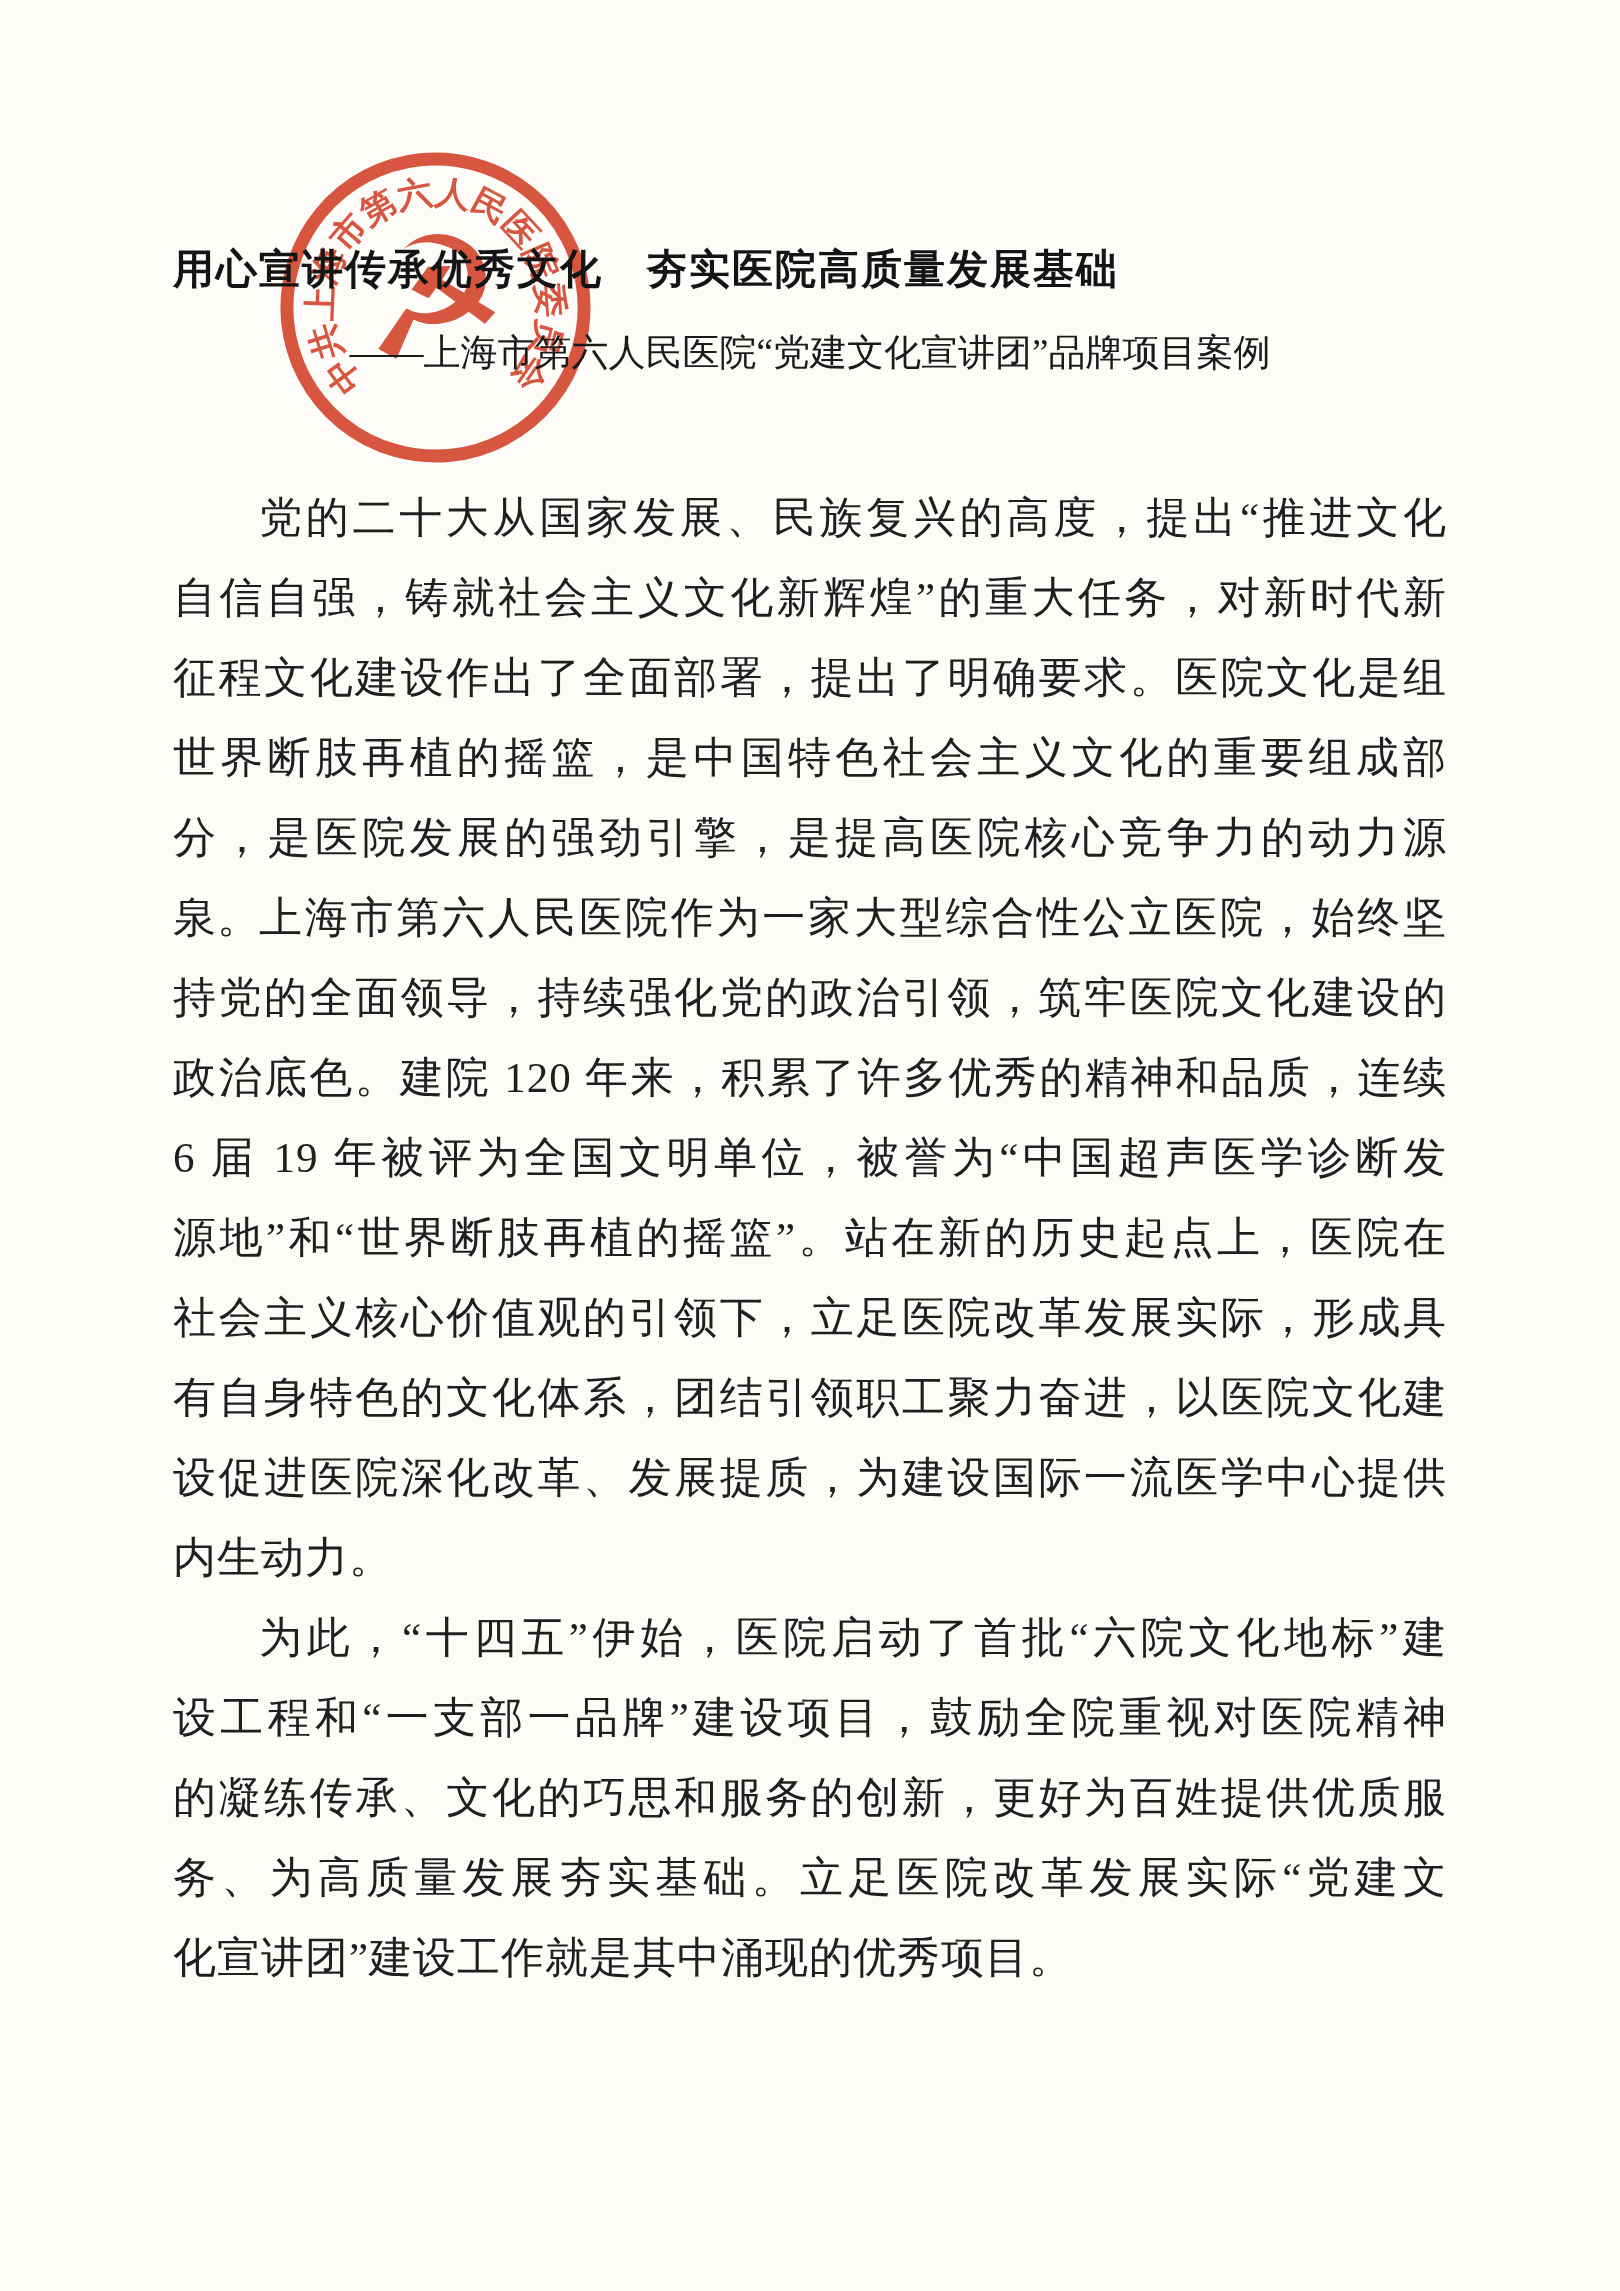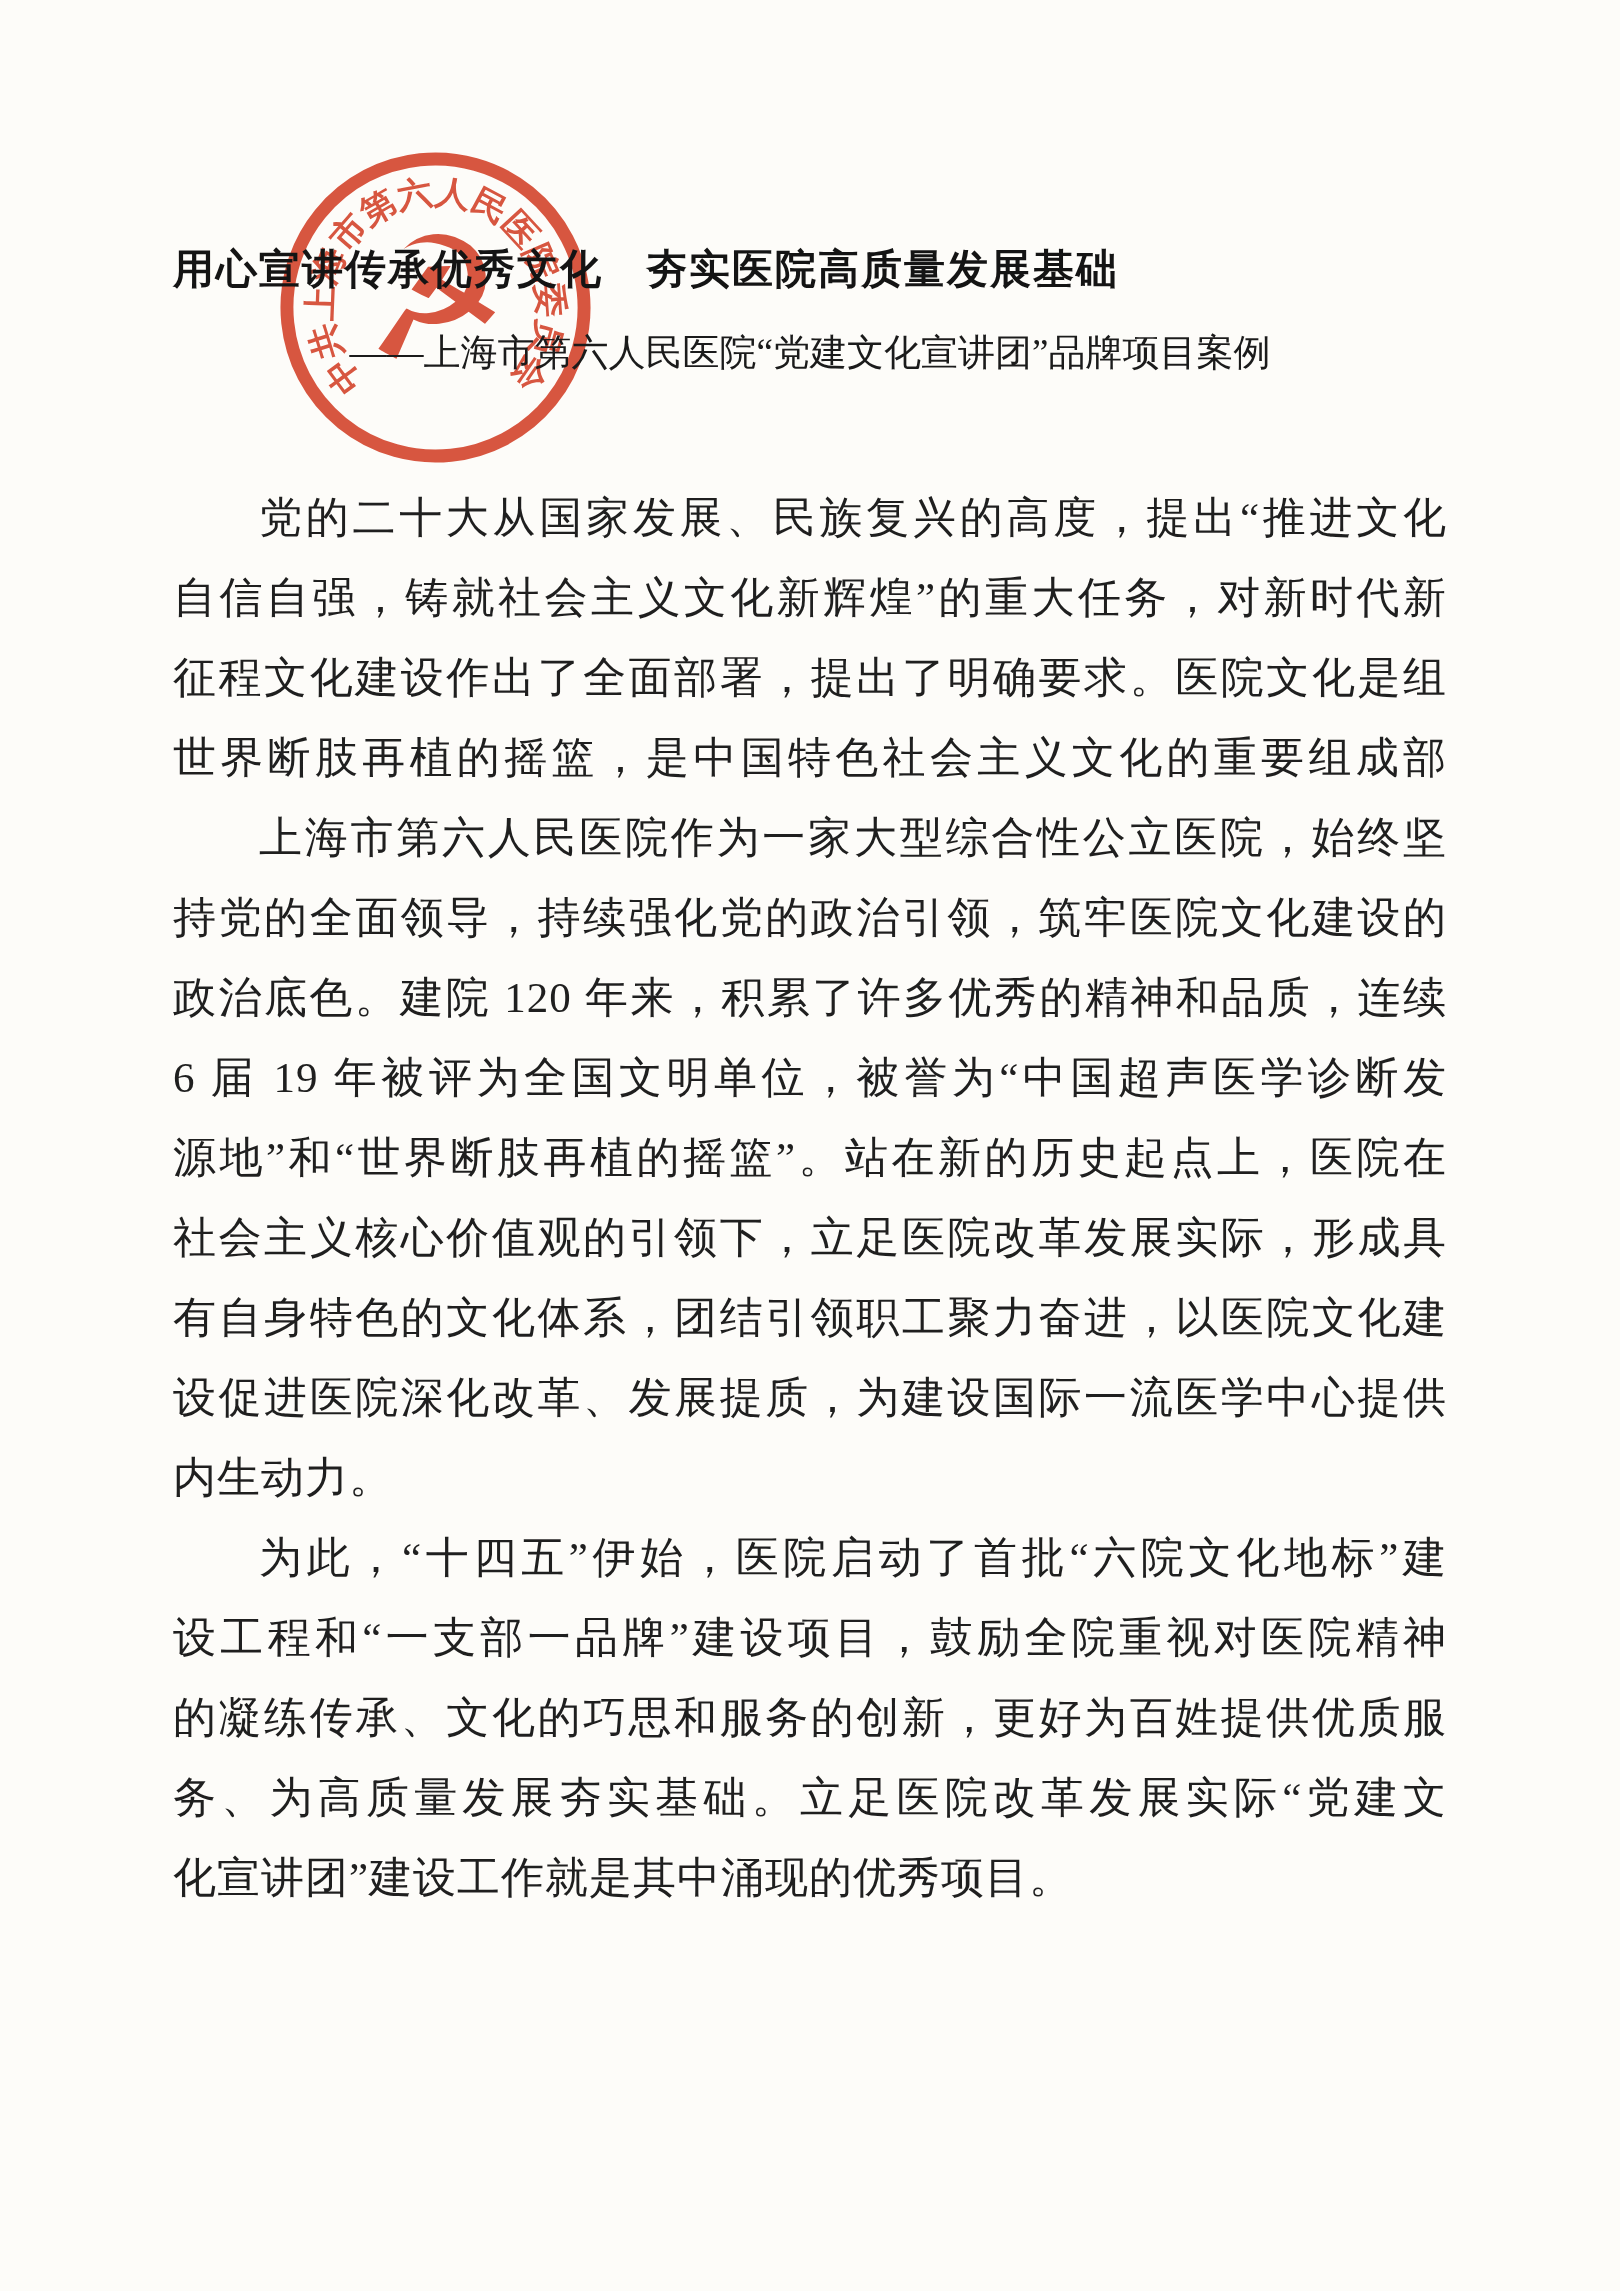--- a/index.html
+++ b/index.html
@@ -76,20 +76,21 @@
   </div>
 
   <div class="content">
     <h1 class="title">用心宣讲传承优秀文化　夯实医院高质量发展基础</h1>
     <h2 class="subtitle">——上海市第六人民医院“党建文化宣讲团”品牌项目案例</h2>
     <div class="docbody" id="doc-body">
         <div class="line first">党的二十大从国家发展、民族复兴的高度，提出“推进文化</div>
         <div class="line">自信自强，铸就社会主义文化新辉煌”的重大任务，对新时代新</div>
         <div class="line">征程文化建设作出了全面部署，提出了明确要求。医院文化是组</div>
         <div class="line">世界断肢再植的摇篮，是中国特色社会主义文化的重要组成部</div>
+        <div class="line last">分，是医院发展的强劲引擎，是提高医院核心竞争力的动力源泉。</div>
         <div class="line first">上海市第六人民医院作为一家大型综合性公立医院，始终坚</div>
         <div class="line">持党的全面领导，持续强化党的政治引领，筑牢医院文化建设的</div>
         <div class="line">政治底色。建院 120 年来，积累了许多优秀的精神和品质，连续</div>
         <div class="line">6 届 19 年被评为全国文明单位，被誉为“中国超声医学诊断发</div>
         <div class="line">源地”和“世界断肢再植的摇篮”。站在新的历史起点上，医院在</div>
         <div class="line">社会主义核心价值观的引领下，立足医院改革发展实际，形成具</div>
         <div class="line">有自身特色的文化体系，团结引领职工聚力奋进，以医院文化建</div>
         <div class="line">设促进医院深化改革、发展提质，为建设国际一流医学中心提供</div>
         <div class="line last">内生动力。</div>
         <div class="line first">为此，“十四五”伊始，医院启动了首批“六院文化地标”建</div>

